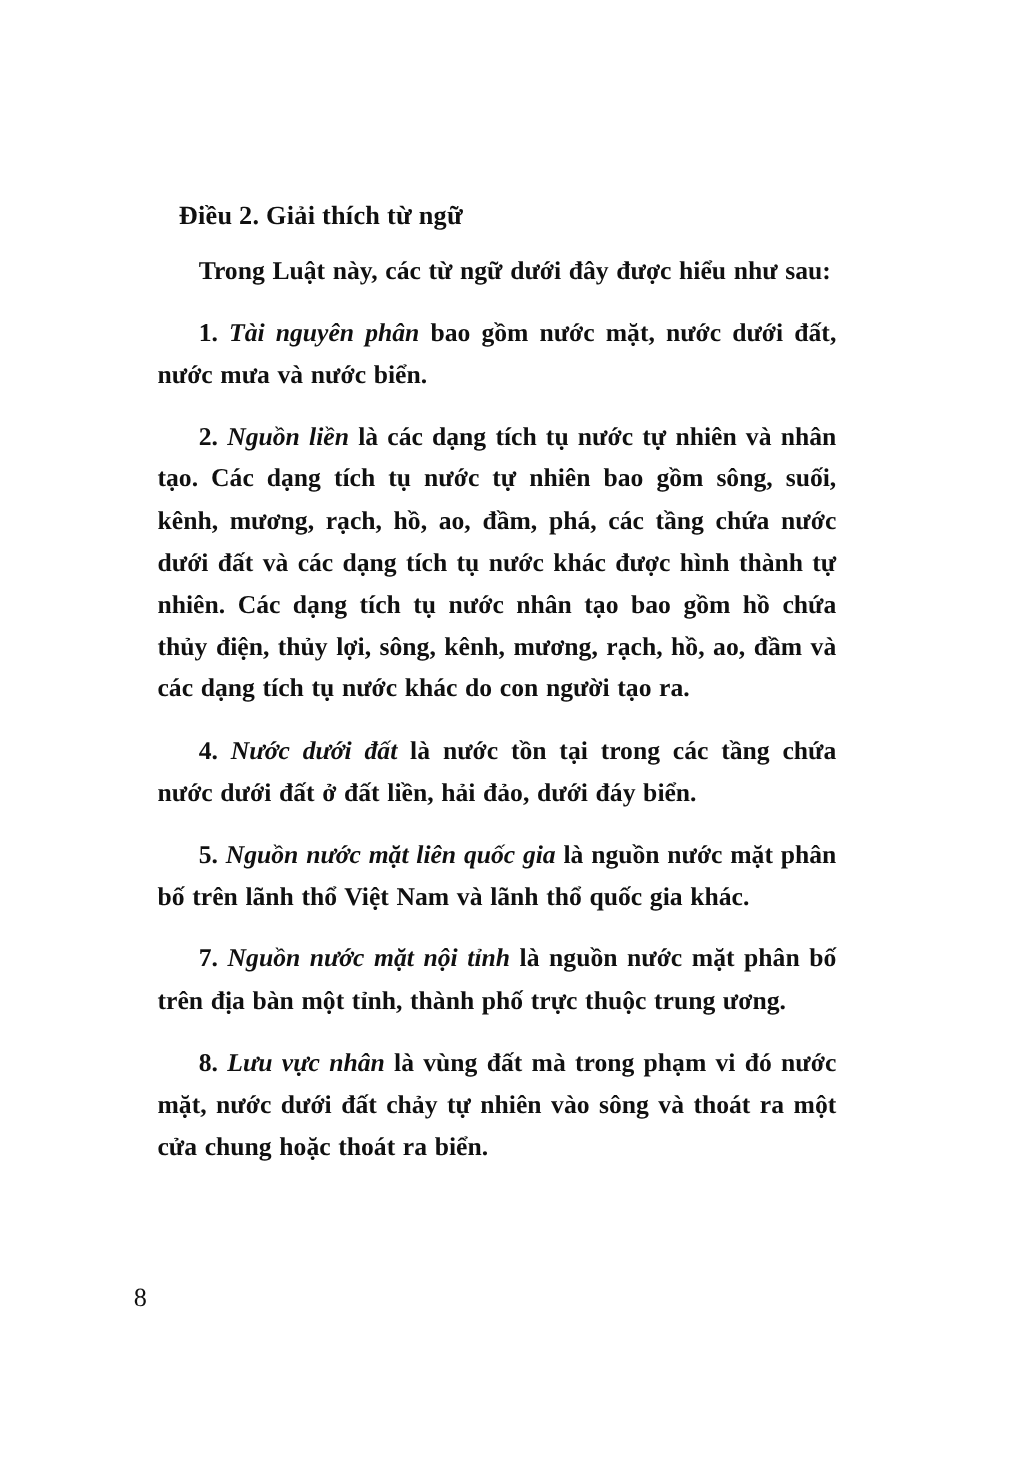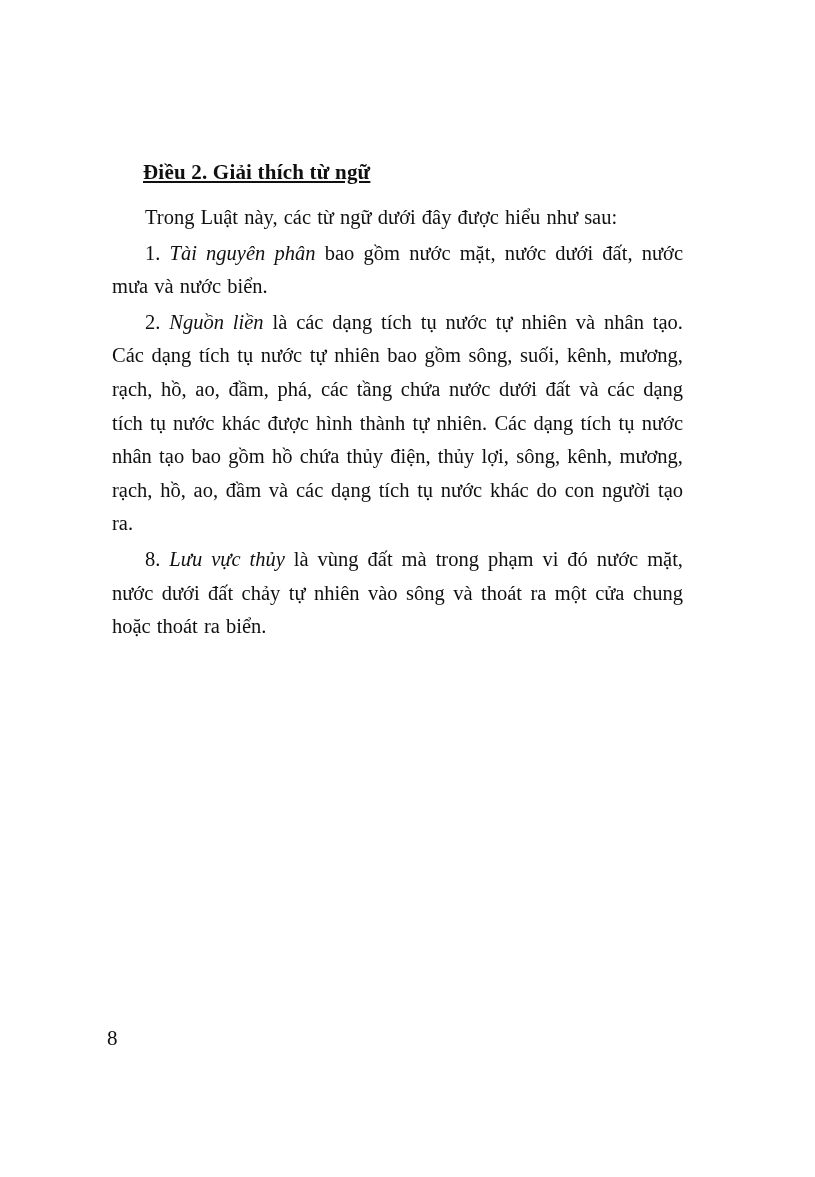--- a/index.html
+++ b/index.html
@@ -21,29 +21,29 @@
     height: 1177px;
     padding: 160px 130px 0 110px;
     background: #ffffff;
   }
   .heading {
     font-size: 21px;
     font-weight: bold;
     margin: 0 0 16px 0;
     text-indent: 33px;
     letter-spacing: 0.2px;
-    text-decoration: underline;
   }
   p.body-par {
     font-size: 20.5px;
     line-height: 33.6px;
-    margin: 2px;
+    margin: 16px;
     text-align: justify;
     text-indent: 33px;
     word-spacing: 1px;
+    font-weight: bold;
   }
   .term {
     font-style: italic;
   }
   .page-number {
     position: absolute;
     left: 107px;
     top: 1026px;
     font-size: 21px;
   }
@@ -59,23 +59,32 @@
 
   <p class="body-par"><span>1.</span>
     <span class="term">Tài nguyên phân</span>
     <span>bao gồm nước mặt, nước dưới đất, nước mưa và nước biển.</span></p>
 
   <p class="body-par"><span>2.</span>
     <span class="term">Nguồn liền</span>
     <span>là các dạng tích tụ nước tự nhiên và nhân tạo. Các dạng tích tụ nước tự nhiên bao gồm sông, suối, kênh, mương, rạch, hồ, ao, đầm, phá, các tầng chứa nước dưới đất và các dạng tích tụ nước khác được hình thành tự nhiên. Các dạng tích tụ nước nhân tạo bao gồm hồ chứa thủy điện, thủy lợi, sông, kênh, mương, rạch, hồ, ao, đầm và các dạng tích tụ nước khác do con người tạo ra.</span></p>
 
 
+  <p class="body-par"><span>4.</span>
+    <span class="term">Nước dưới đất</span>
+    <span>là nước tồn tại trong các tầng chứa nước dưới đất ở đất liền, hải đảo, dưới đáy biển.</span></p>
+
+  <p class="body-par"><span>5.</span>
+    <span class="term">Nguồn nước mặt liên quốc gia</span>
+    <span>là nguồn nước mặt phân bố trên lãnh thổ Việt Nam và lãnh thổ quốc gia khác.</span></p>
 
 
-
+  <p class="body-par"><span>7.</span>
+    <span class="term">Nguồn nước mặt nội tỉnh</span>
+    <span>là nguồn nước mặt phân bố trên địa bàn một tỉnh, thành phố trực thuộc trung ương.</span></p>
 
   <p class="body-par"><span>8.</span>
-    <span class="term">Lưu vực thủy</span>
+    <span class="term">Lưu vực nhân</span>
     <span>là vùng đất mà trong phạm vi đó nước mặt, nước dưới đất chảy tự nhiên vào sông và thoát ra một cửa chung hoặc thoát ra biển.</span></p>
 
   <div class="page-number">8</div>
 
 </div>
 
 </body></html>

